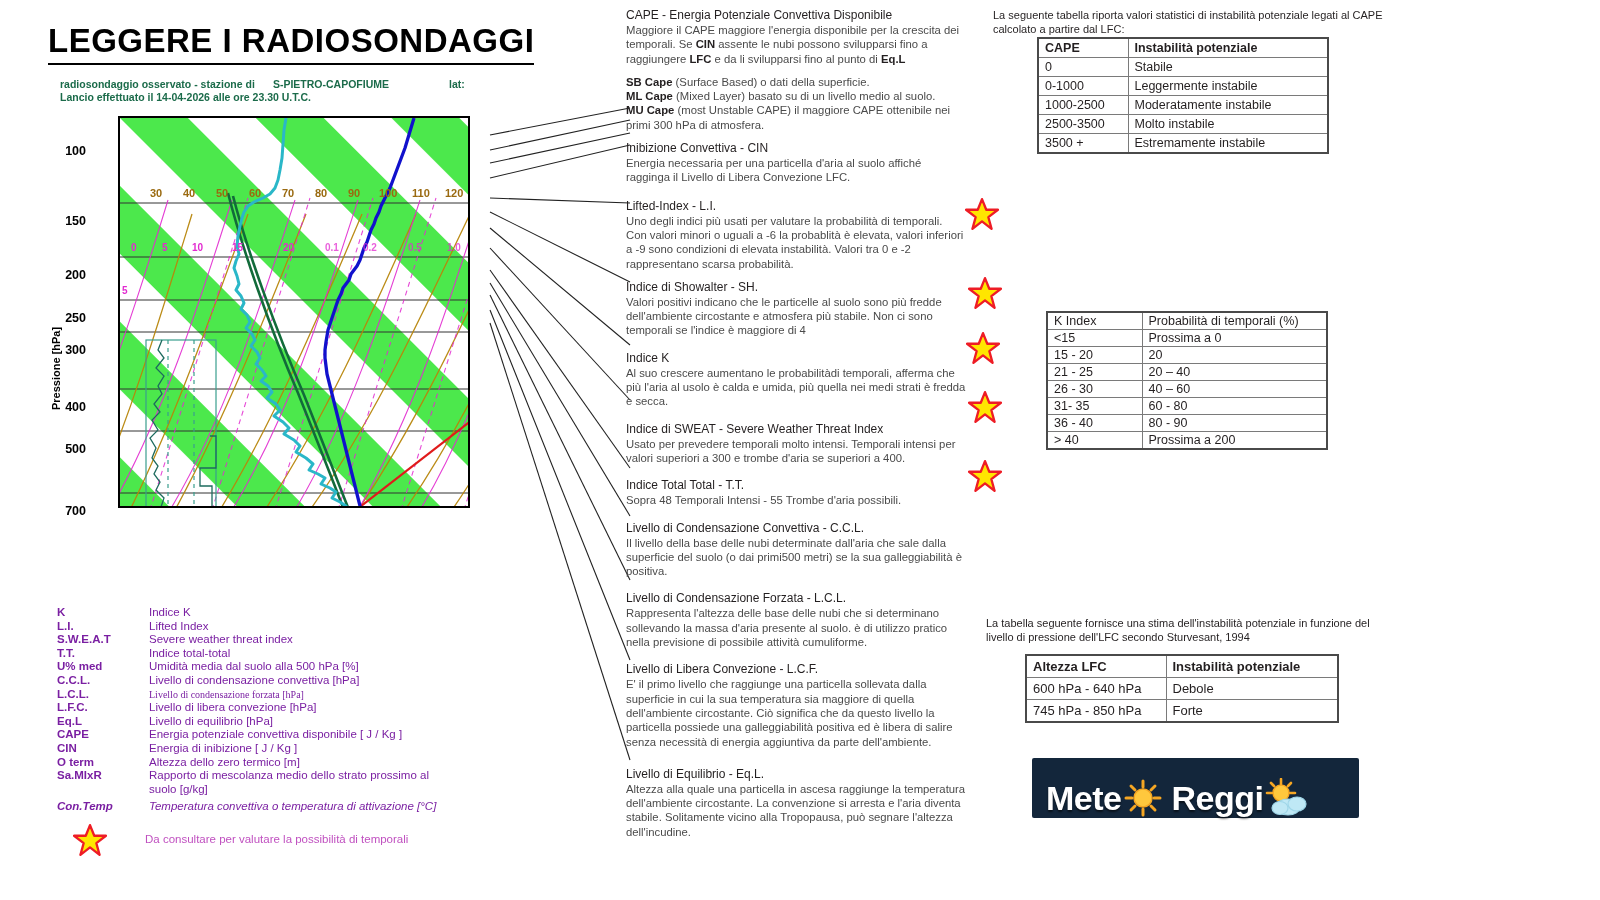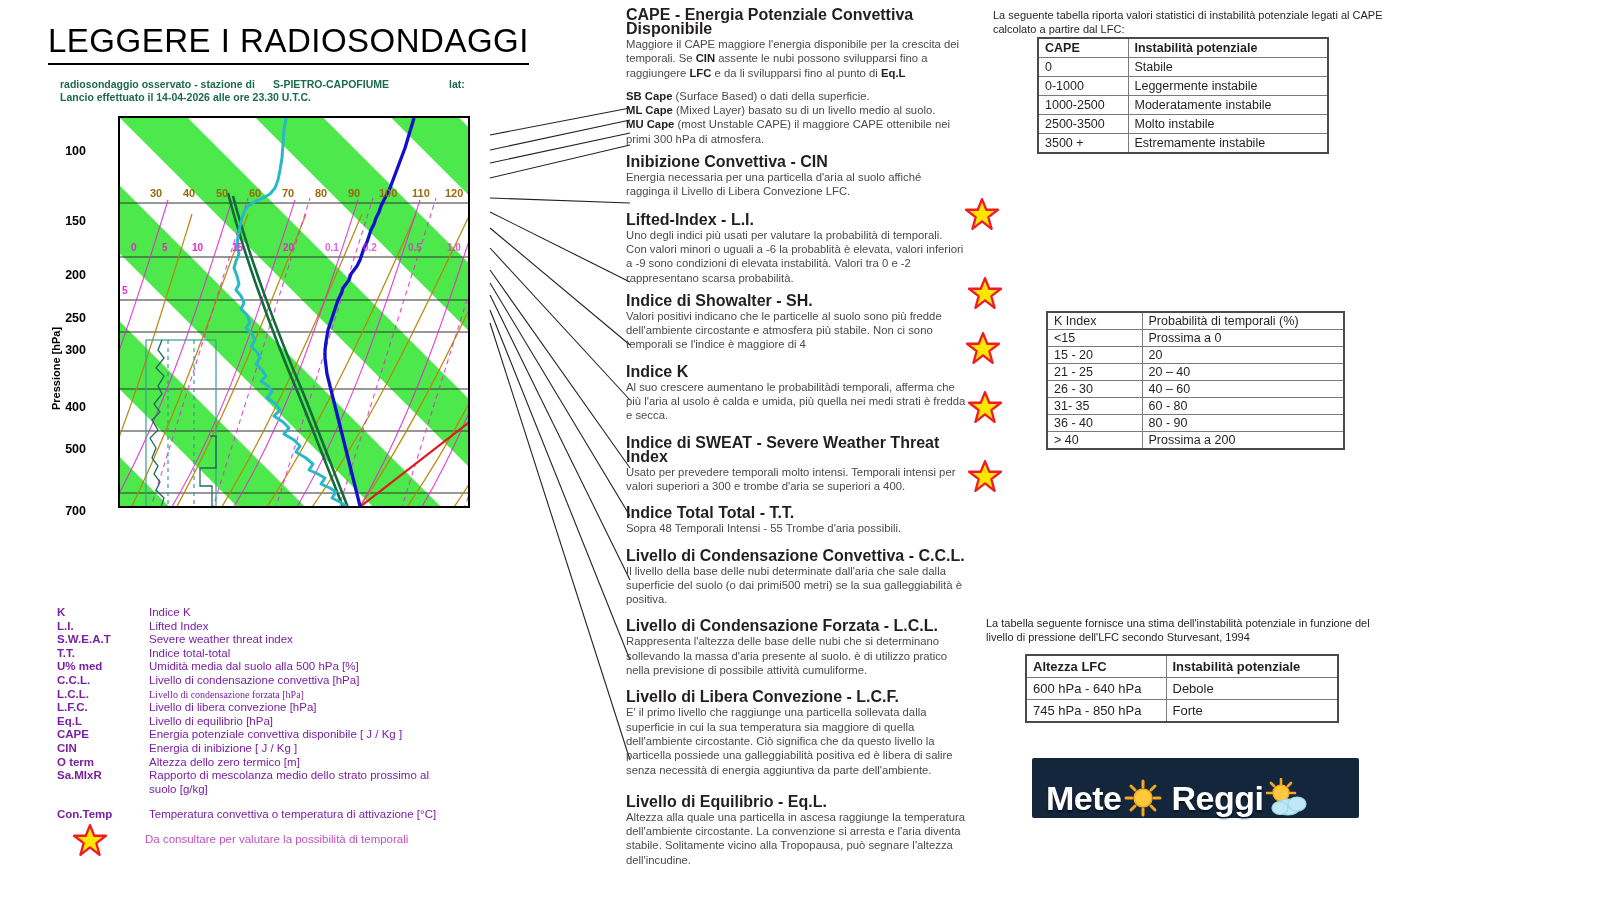--- a/index.html
+++ b/index.html
@@ -12,21 +12,21 @@
     overflow:hidden;
   }
   .abs { position:absolute; }
 
   
   #page-title {
     left:48px; top:22px;
     font-size:33px;
     letter-spacing:0.5px;
     color:#000;
-    font-weight:400;
+    font-weight:700;
     border-bottom:2px solid #000;
     padding-bottom:3px;
     font-family:"Liberation Sans", sans-serif;
   }
 
   
   #sounding-block { left:60px; top:78px; width:440px; height:440px; }
   .snd-head {
     font-size:10.5px; font-weight:bold; color:#1b6b4a;
     line-height:12.5px; white-space:nowrap;
@@ -52,21 +52,21 @@
   .toplabel { position:absolute; font-size:11px; font-weight:bold; color:#9a6a10; }
   .mrlabel  { position:absolute; font-size:10px; font-weight:bold; color:#e22ad0; }
 
   
   #connectors { position:absolute; left:480px; top:0px; width:160px; height:900px; }
 
   
   #desc-col { left:626px; top:8px; width:340px; }
   .desc-item { margin-bottom:9px; }
   .desc-h {
-    font-size:16px; font-weight:bold; color:#231f20;
+    font-size:12px; font-weight:normal; color:#231f20;
     line-height:14px; margin-bottom:1px;
   }
   .desc-b {
     font-size:11.3px; color:#4a4a4a; line-height:14.3px;
   }
   .desc-b b { color:#231f20; }
 
   
   .rnote {
     font-size:11px; color:#231f20; line-height:14px;
@@ -84,21 +84,21 @@
   table.outer { border:2px solid #4a4a4a; }
   table.data th { font-weight:bold; }
   #cape-table { left:1037px; top:37px; }
   #cape-table td, #cape-table th { padding:2px 6px; }
   #cape-table th:first-child, #cape-table td:first-child { width:90px; }
   #cape-table th:last-child, #cape-table td:last-child { width:200px; }
 
   #k-table { left:1046px; top:311px; }
   #k-table td, #k-table th { padding:1px 6px; font-size:12.5px; }
   #k-table th:first-child, #k-table td:first-child { width:95px; }
-  #k-table th:last-child, #k-table td:last-child { width:202px;margin-top:36px; }
+  #k-table th:last-child, #k-table td:last-child { width:185px;margin-top:36px; }
   #k-table th { font-weight:normal; }
   .ralign { text-align:right; padding-right:22px !important; }
 
   #lfc-table { left:1025px; top:654px; }
   #lfc-table td, #lfc-table th { padding:3px 6px; font-size:13px; }
   #lfc-table th:first-child, #lfc-table td:first-child { width:140px; }
   #lfc-table th:last-child, #lfc-table td:last-child { width:172px; }
 
   #cape-note { left:993px; top:8px; width:390px; }
   #lfc-note  { left:986px; top:616px; width:400px; }
@@ -494,21 +494,21 @@
       <span class="leg-v">Energia di inibizione [ J / Kg ]</span>
     </div>
   <div class="leg-row">
       <span class="leg-k">O term</span>
       <span class="leg-v">Altezza dello zero termico [m]</span>
     </div>
   <div class="leg-row">
       <span class="leg-k">Sa.MIxR</span>
       <span class="leg-v" style="width:305px;">Rapporto di mescolanza medio dello strato prossimo al suolo [g/kg]</span>
     </div>
-  <div class="leg-row" style="margin-top:12px;">
+  <div class="leg-row" style="margin-top:4px;font-style:italic;">
       <span class="leg-k">Con.Temp</span>
       <span class="leg-v">Temperatura convettiva o temperatura di attivazione [°C]</span>
     </div>
 </div>
 <div class="abs" id="legend-note">Da consultare per valutare la possibilità di temporali</div>
 
 <div class="abs" id="logo">
   <div id="logo-text">
     <span>Mete</span>
     <svg width="40" height="40" viewBox="0 0 40 40" style="margin:0 2px;">

